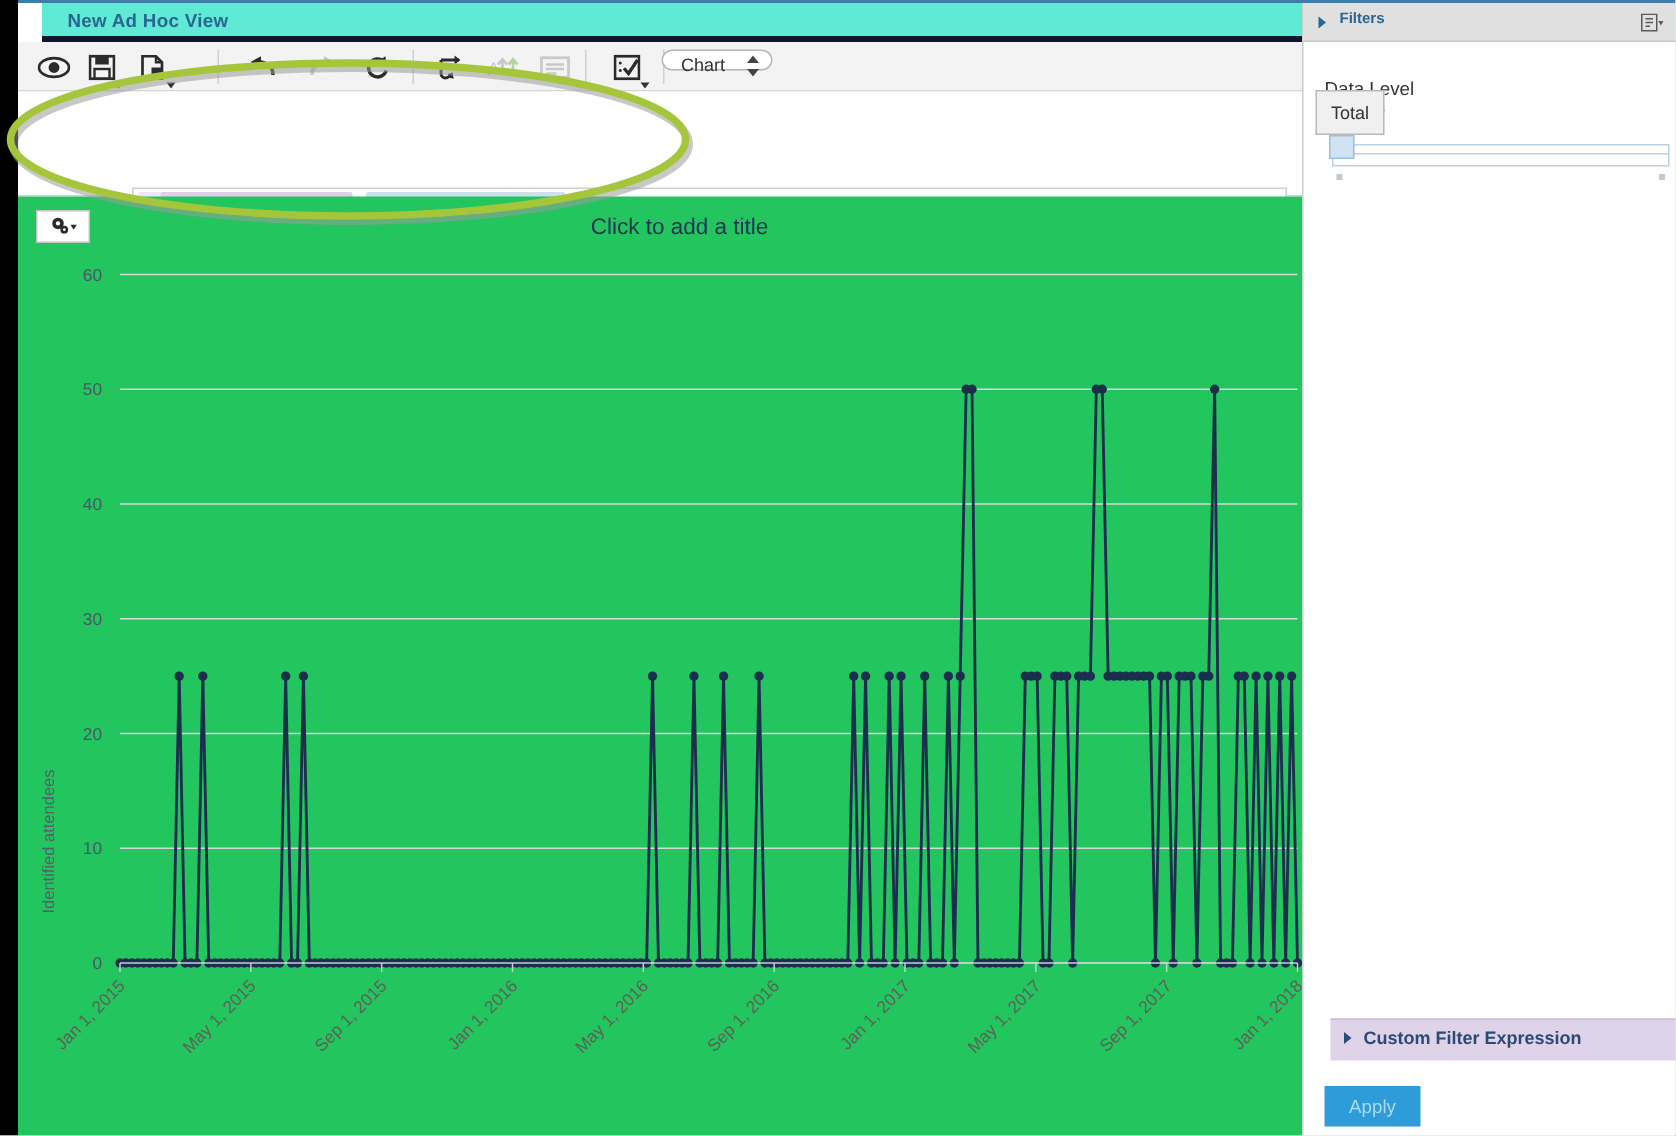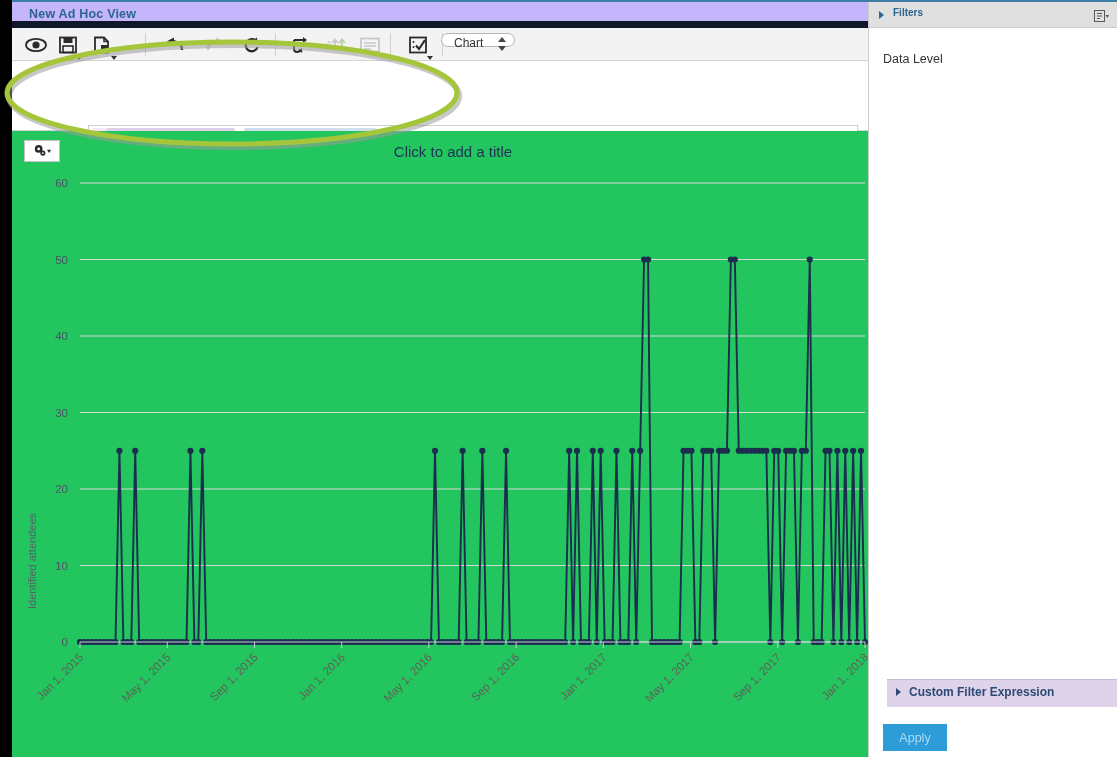--- a/index.html
+++ b/index.html
@@ -18,23 +18,23 @@
   }
 
   
   .top-rule {
     position: absolute; left: 12px; top: 0; width: 1105px; height: 2px;
     background: #3e7da6;
   }
 
   
   .titlebar {
-    position: absolute; left: 12px; top: 2px; width: 856px; height: 26px;
-    background: #c4b5fd;
-    border-bottom: 7px solid #0f172a;
+    position: absolute; left: 28px; top: 2px; width: 856px; height: 26px;
+    background: #5eead4;
+    border-bottom: 4px solid #0f172a;
   }
   .titlebar .title {
     position: absolute; left: 17px; top: 5px;
     font-size: 12.5px; font-weight: bold; color: #2b6590;
     letter-spacing: .2px;
   }
 
   
   .toolbar {
     position: absolute; left: 12px; top: 28px; width: 856px; height: 33px;
@@ -599,20 +599,29 @@
         <svg width="16" height="13" viewBox="0 0 16 13">
           <rect x="0.5" y="0.5" width="10" height="11" fill="none" stroke="#5a5a5a"></rect>
           <path d="M3 3.5 H8 M3 6 H8 M3 8.5 H6" stroke="#5a5a5a" stroke-width="1"></path>
           <path d="M11.5 5 L15 5 L13.25 8 Z" fill="#5a5a5a"></path>
         </svg>
       </span>
     </div>
 
     <div class="data-level">Data Level</div>
 
+    <div class="slider-area">
+      <span class="slider-label-hidden">mns</span>
+      <span class="slider-tooltip">Total</span>
+      <span class="slider-track"></span>
+      <span class="slider-track2"></span>
+      <span class="slider-handle"></span>
+      <span class="tick-sq" style="left:14px;"></span>
+      <span class="tick-sq" style="left:229px;"></span>
+    </div>
 
     <div class="cfe-bar">
       <span class="tri-right-p"></span>
       <span class="ttl">Custom Filter Expression</span>
     </div>
 
     <button class="apply-btn">Apply</button>
   </div>
 
   <svg class="annot" width="480" height="120">

